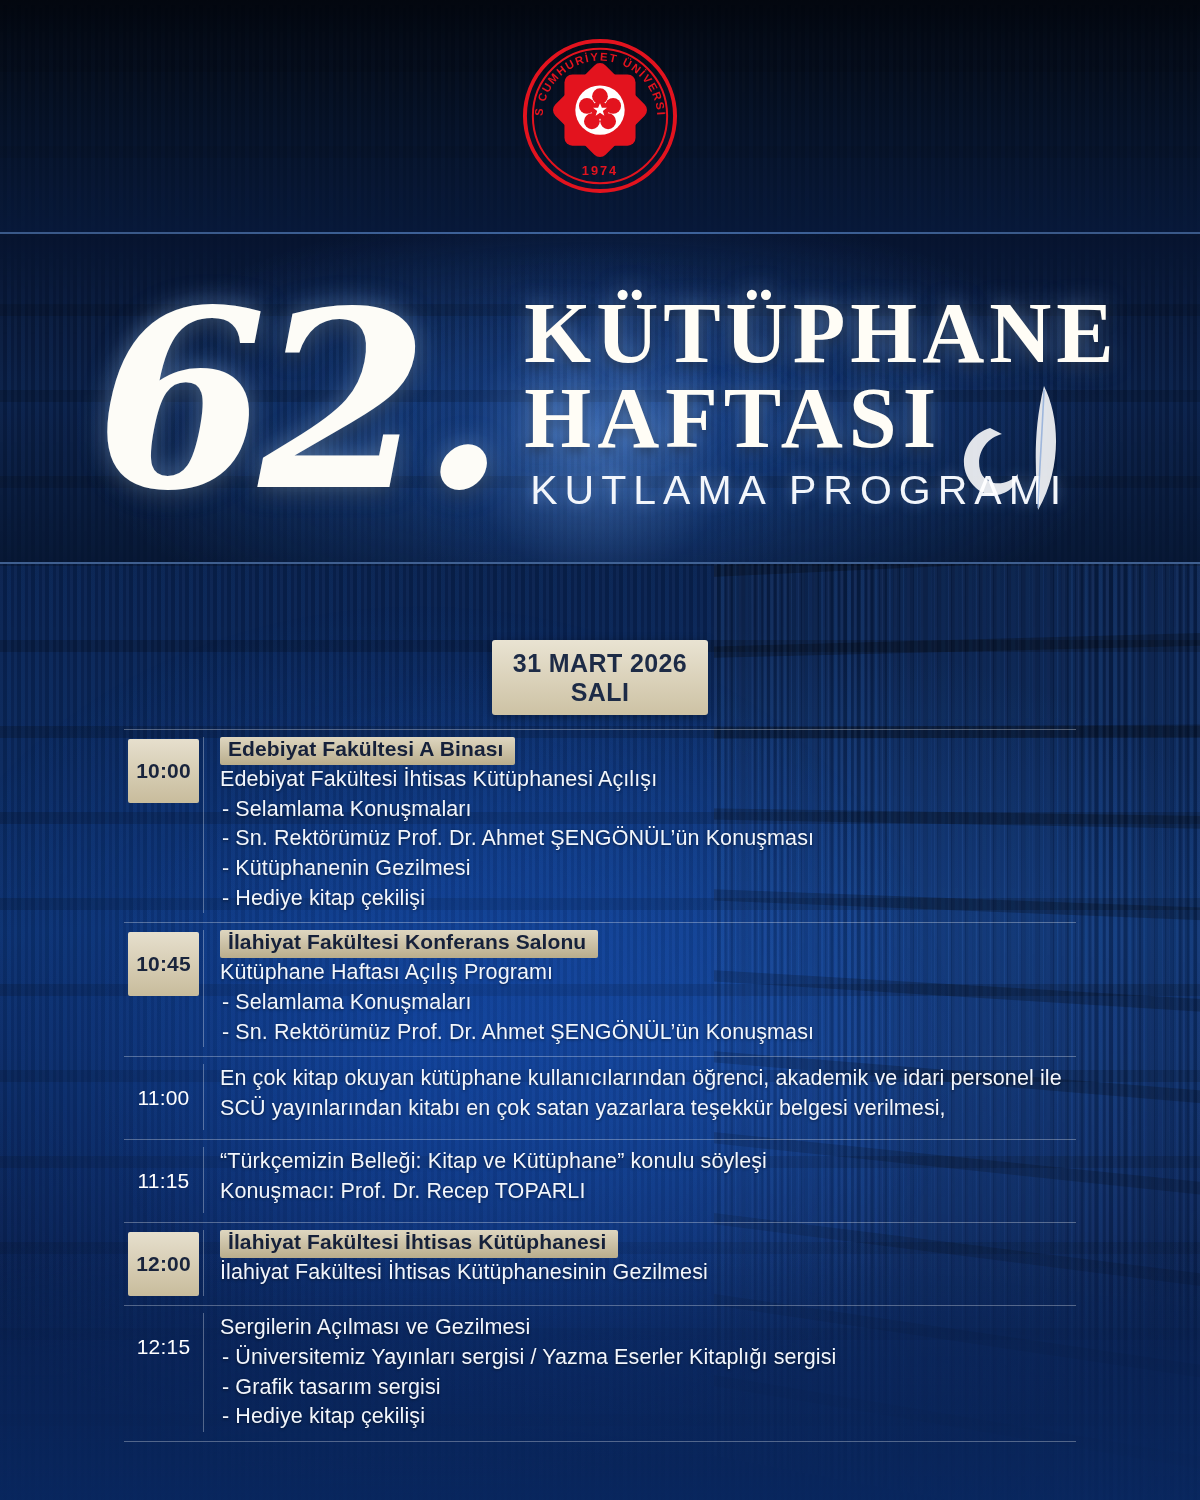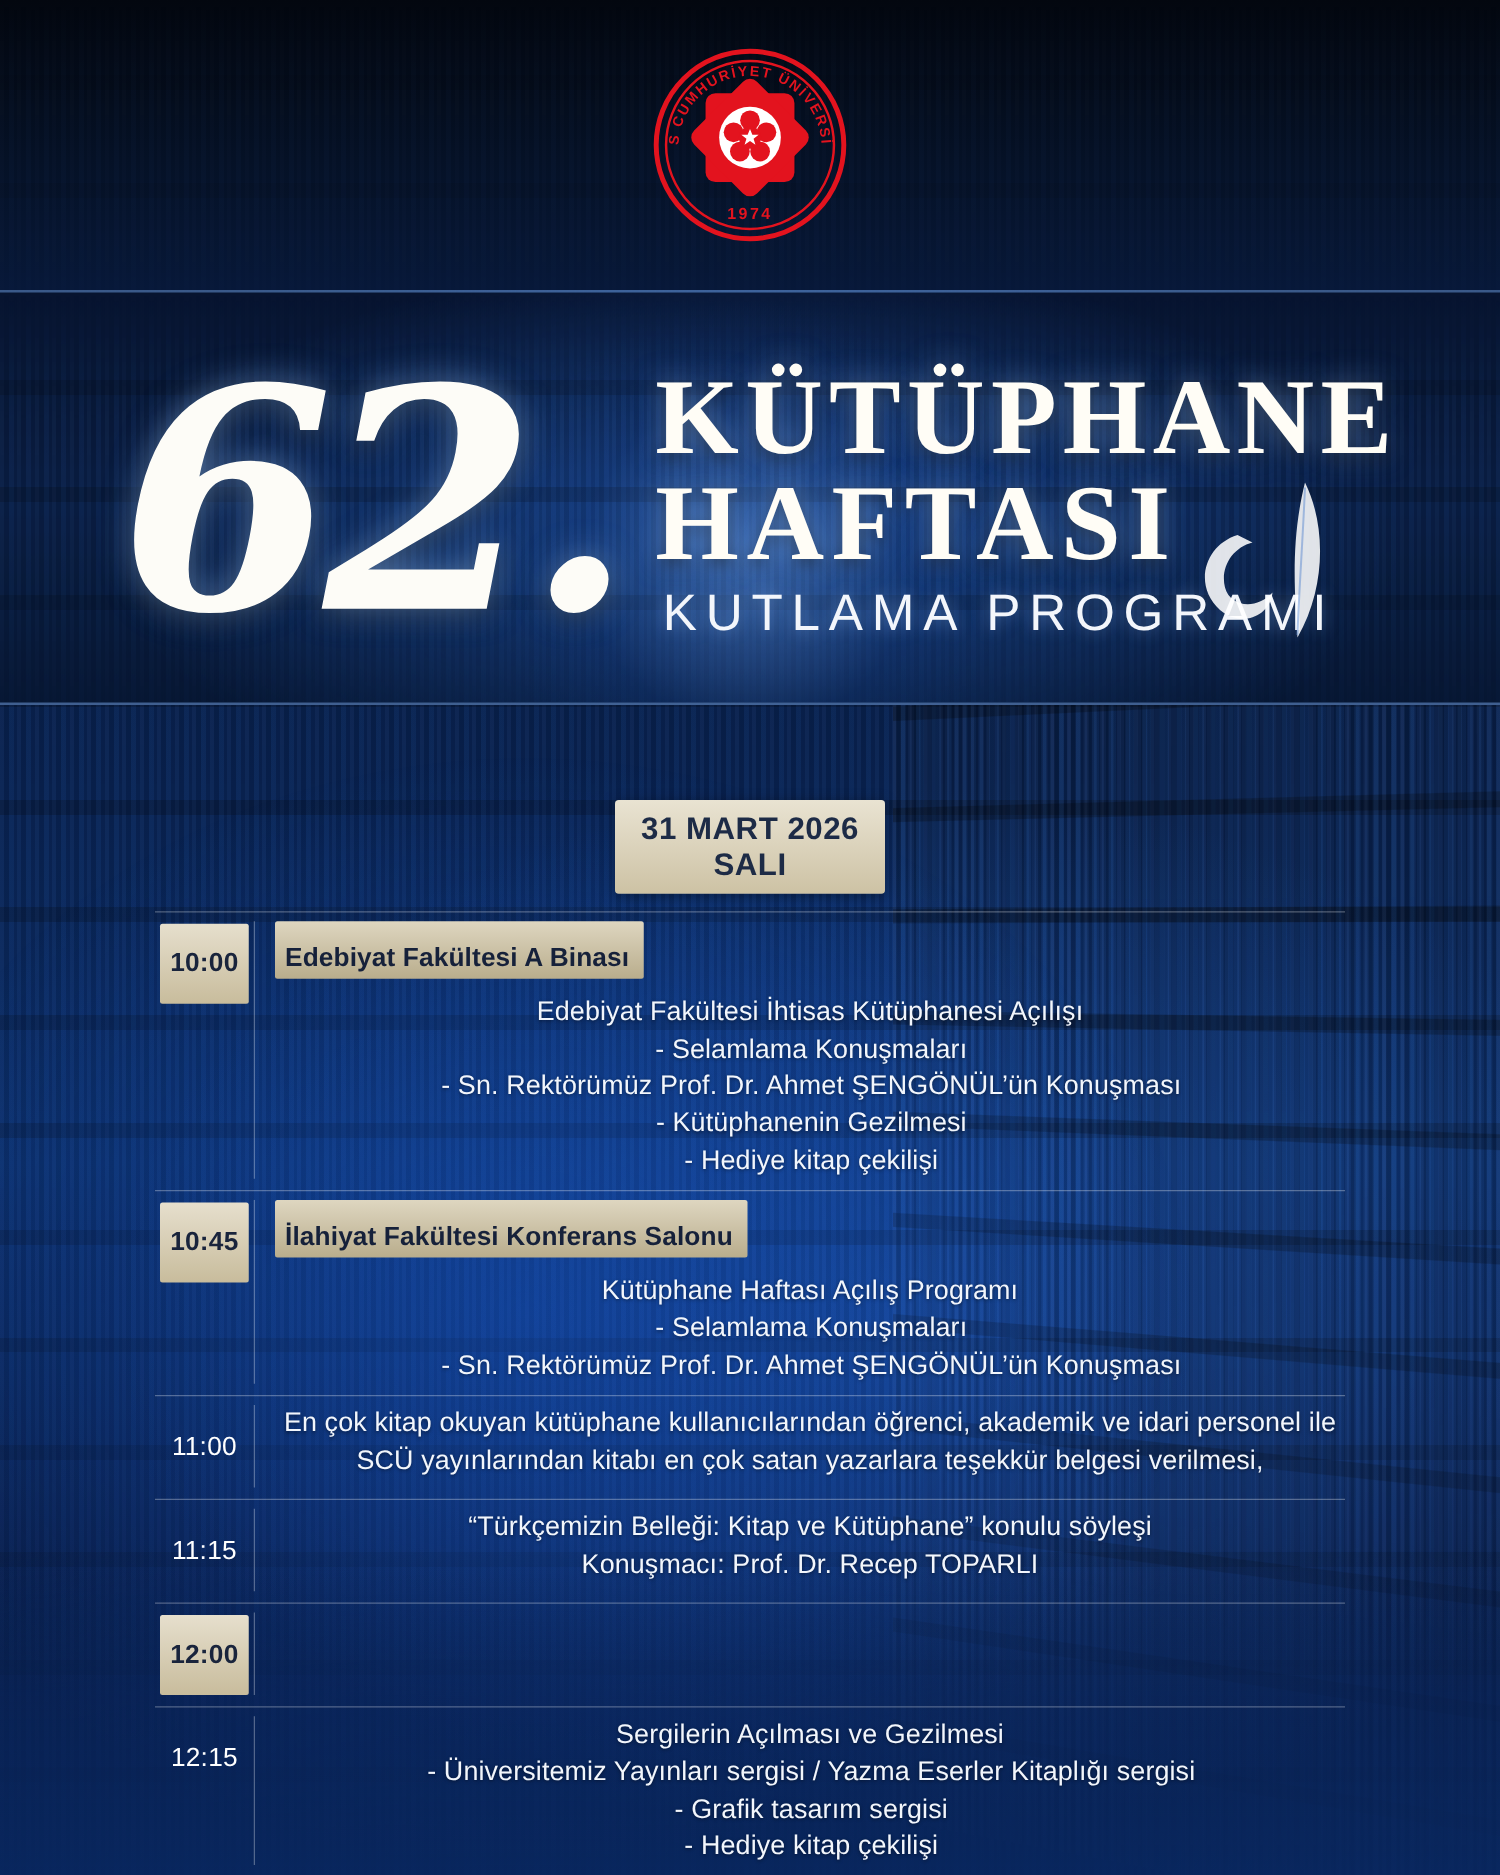--- a/index.html
+++ b/index.html
@@ -221,33 +221,32 @@
   .content-col {
     flex: 1 1 auto;
     padding-left: 16px;
   }
   .venue {
     display: inline-block;
     background: linear-gradient(180deg, #ded6c0 0%, #b9ad8c 100%);
     color: #16213a;
     font-size: 21px;
     font-weight: 700;
-    padding: 18px 12px 4px 8px;
+    padding: 0 12px 4px 8px;
     border-radius: 2px;
-    margin-bottom: 12px;
+    margin-bottom: 0;
     letter-spacing: 0.1px;
   }
   .line {
     font-size: 21.5px;
     color: #f2f6fc;
     line-height: 1.38;
     font-weight: 400;
     letter-spacing: 0.1px;
     text-shadow: 0 1px 3px rgba(0,0,0,0.45);
-    text-align: center;
   }
   .line.sub { padding-left: 2px; }
 </style>
 </head>
 <body>
 
 <div class="poster">
 
   <div class="shelf-bg"></div>
   <div class="shelf-bg right"></div>
@@ -359,20 +358,24 @@
         <div class="content-col">
           <div class="line">“Türkçemizin Belleği: Kitap ve Kütüphane” konulu söyleşi</div>
           <div class="line">Konuşmacı: Prof. Dr. Recep TOPARLI</div>
         </div>
       </div>
 
       <div class="row">
         <div class="time-col">
           <span class="time hl">12:00</span>
         </div>
+        <div class="content-col">
+          <div class="venue">İlahiyat Fakültesi İhtisas Kütüphanesi</div>
+          <div class="line">İlahiyat Fakültesi İhtisas Kütüphanesinin Gezilmesi</div>
+        </div>
       </div>
 
       <div class="row">
         <div class="time-col">
           <span class="time">12:15</span>
         </div>
         <div class="content-col">
           <div class="line">Sergilerin Açılması ve Gezilmesi</div>
           <div class="line sub">- Üniversitemiz Yayınları sergisi / Yazma Eserler Kitaplığı sergisi</div>
           <div class="line sub">- Grafik tasarım sergisi</div>

